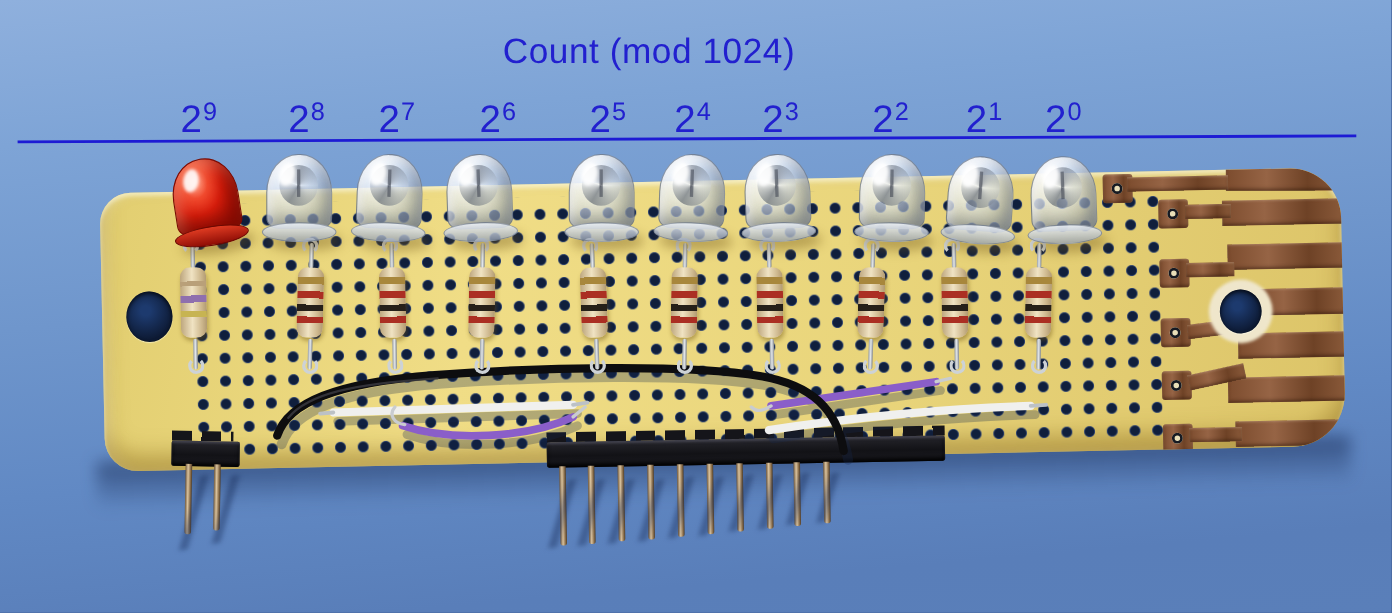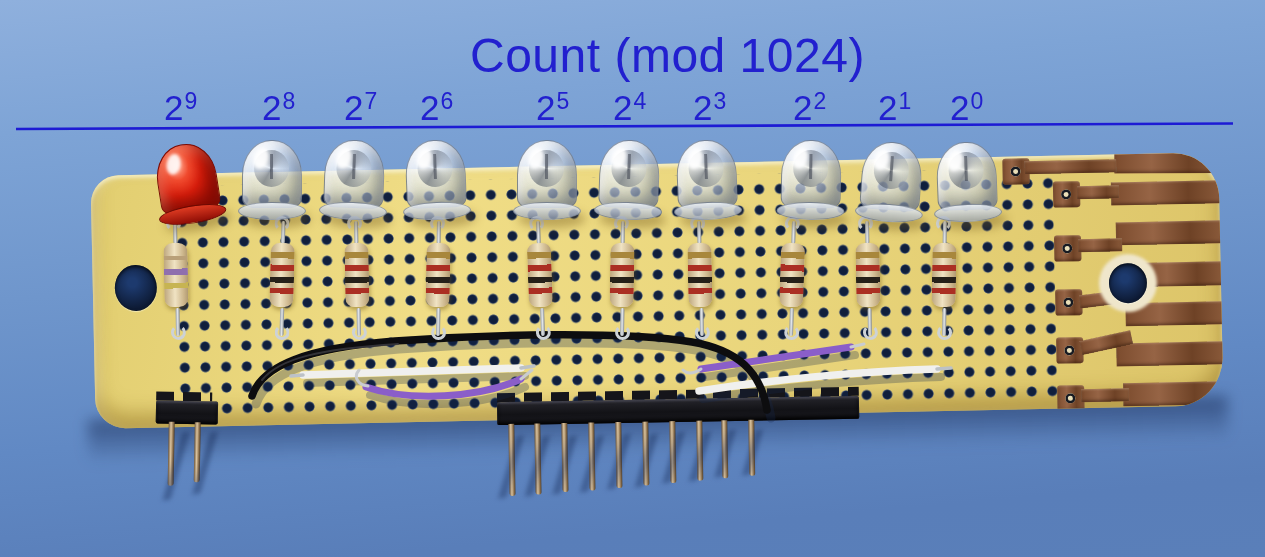--- a/index.html
+++ b/index.html
@@ -1,20 +1,20 @@
 <!DOCTYPE html>
 <html><head>
 <meta charset="utf-8">
 <style>
   html,body{margin:0;padding:0;background:#47659c;}
   .scene{position:relative;width:1265px;height:557px;overflow:hidden;
     font-family:"Liberation Sans",sans-serif;
     background:linear-gradient(175deg,#8fb0dd 0%,#7ea4d6 20%,#6f96cc 45%,#6189c4 68%,#597eb9 88%,#5a7fb9 100%);}
   
-  .title{position:absolute;left:470px;top:28px;font-size:48px;letter-spacing:.5px;color:#2220cf;white-space:nowrap;}
+  .title{position:absolute;left:457px;top:28px;font-size:32px;letter-spacing:.5px;color:#2220cf;white-space:nowrap;}
   .bit-label{position:absolute;top:86px;font-size:35px;color:#2220cf;white-space:nowrap;}
   .bit-label sup{font-size:23px;position:relative;top:2px;left:1px;}
   .underline-svg,.wires-svg{position:absolute;left:0;top:0;pointer-events:none;}
   
   .board-shadow{position:absolute;left:88px;top:408px;width:1140px;height:44px;
     background:linear-gradient(180deg,rgba(18,36,78,.55),rgba(18,36,78,0));
     filter:blur(7px);transform:rotate(-1.2deg);}
   .board{position:absolute;left:93px;top:164px;width:1128px;height:253px;
     transform:rotate(-1.2deg);border-radius:28px 46px 48px 30px;overflow:hidden;
     background:linear-gradient(100deg,#e2ce70,#f0dd86 30%,#e9d57b 62%,#dcc468);
@@ -289,21 +289,21 @@
         <div class="post"></div>
         <div class="glint"></div>
       </div>
       <div class="flange"></div>
     </div>
 
   <div class="title">Count (mod 1024)</div>
   <div class="bit-label" style="left:164px"><span>2</span><sup>9</sup></div>
   <div class="bit-label" style="left:262px"><span>2</span><sup>8</sup></div>
   <div class="bit-label" style="left:344px"><span>2</span><sup>7</sup></div>
-  <div class="bit-label" style="left:420px"><span>2</span><sup>6</sup></div>
+  <div class="bit-label" style="left:436px"><span>2</span><sup>6</sup></div>
   <div class="bit-label" style="left:536px"><span>2</span><sup>5</sup></div>
   <div class="bit-label" style="left:613px"><span>2</span><sup>4</sup></div>
   <div class="bit-label" style="left:693px"><span>2</span><sup>3</sup></div>
   <div class="bit-label" style="left:793px"><span>2</span><sup>2</sup></div>
   <div class="bit-label" style="left:878px"><span>2</span><sup>1</sup></div>
   <div class="bit-label" style="left:950px"><span>2</span><sup>0</sup></div>
   <svg class="underline-svg" width="1265" height="557" viewBox="0 0 1265 557">
     <line x1="16" y1="129" x2="1233" y2="123.5" stroke="#1d1bd4" stroke-width="2.6"></line>
   </svg>
 

